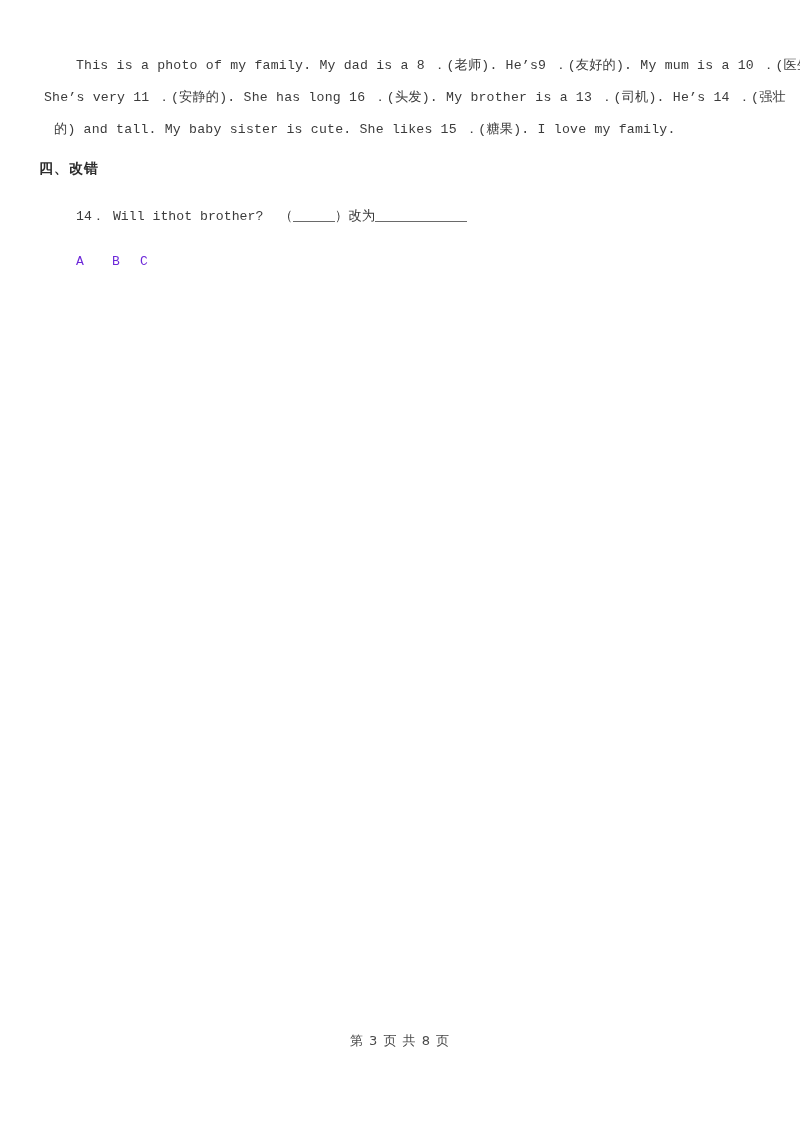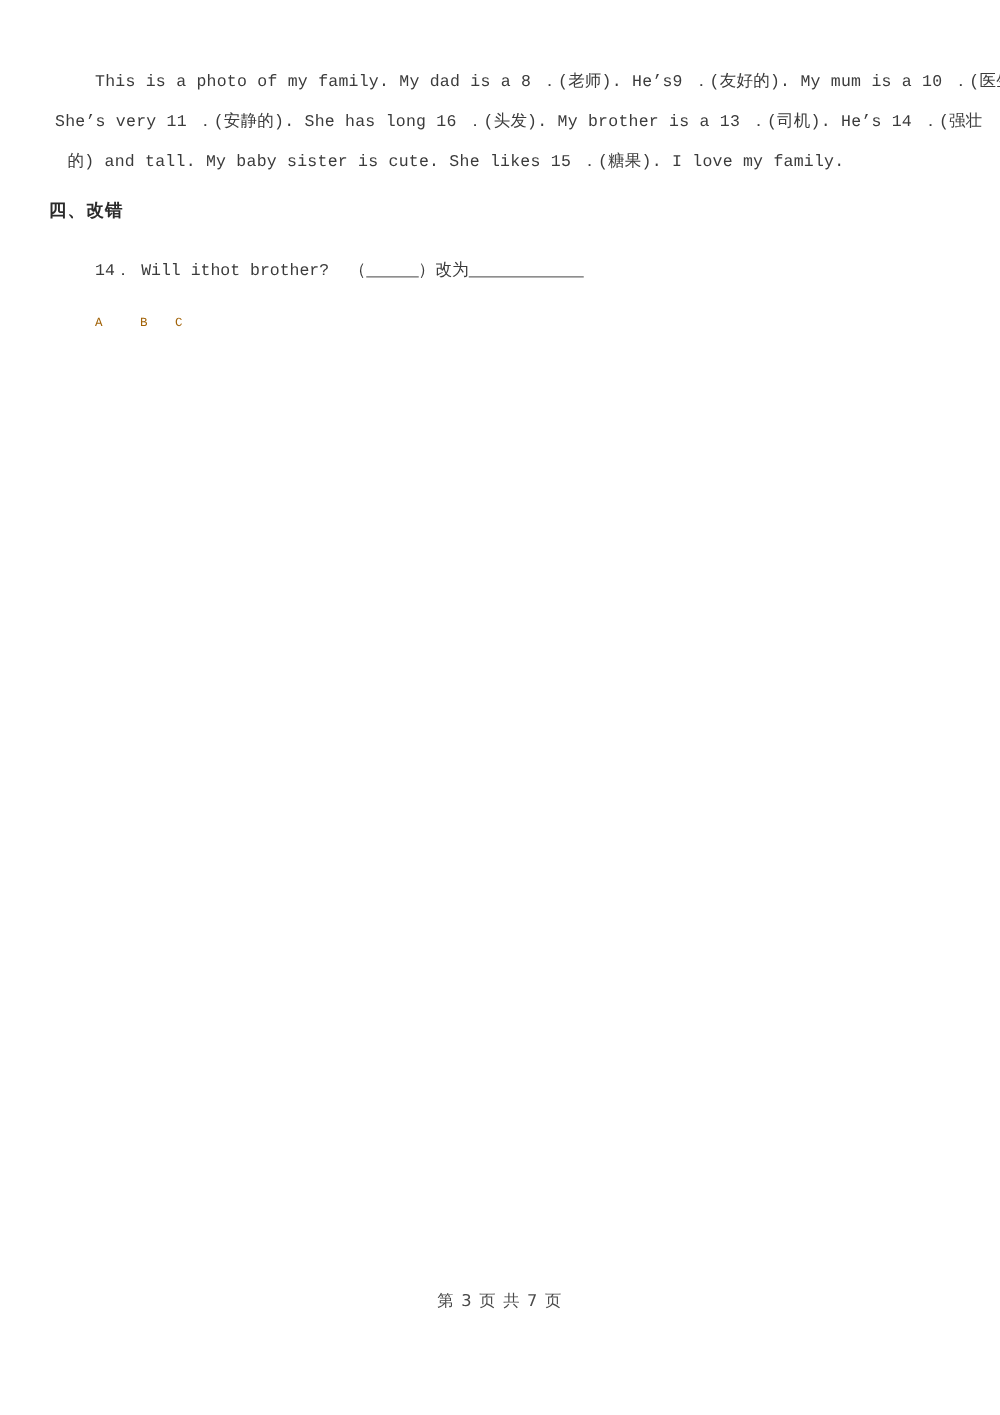--- a/index.html
+++ b/index.html
@@ -86,22 +86,22 @@
     height: 13px;
     vertical-align: -2px;
   }
 
   
   .choices {
     position: absolute;
     left: 76px;
     top: 254px;
     font-family: "Liberation Mono", "DejaVu Sans Mono", monospace;
-    font-size: 10px;
-    color: #a16207;
+    font-size: 13px;
+    color: #6d28d9;
   }
   .choices .c {
     display: inline-block;
   }
   .choices .c.a { width: 36px; }
   .choices .c.b { width: 28px; }
 
   
   .footer {
     position: absolute;
@@ -129,15 +129,15 @@
   <div class="section-heading">四、改错</div>
 
   <div class="question">
     <span>14</span><span>．</span>&nbsp;<span>Will ithot brother?</span>&nbsp;&nbsp;<span class="q-cn">（</span><span class="blank-short"></span><span class="q-cn">）</span><span class="q-cn">改为</span><span class="blank-long"></span>
   </div>
 
   <div class="choices">
     <span class="c a">A</span><span class="c b">B</span><span class="c">C</span>
   </div>
 
-  <div class="footer">第 3 页 共 7 页</div>
+  <div class="footer">第 3 页 共 8 页</div>
 
 </div>
 
 </body></html>

